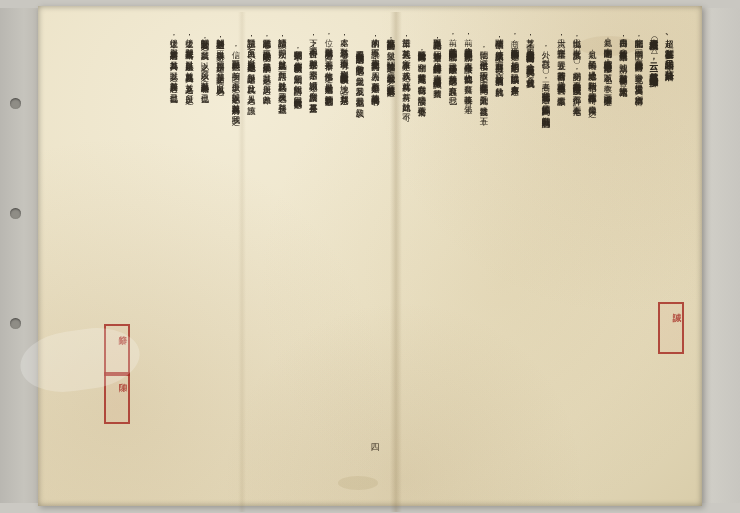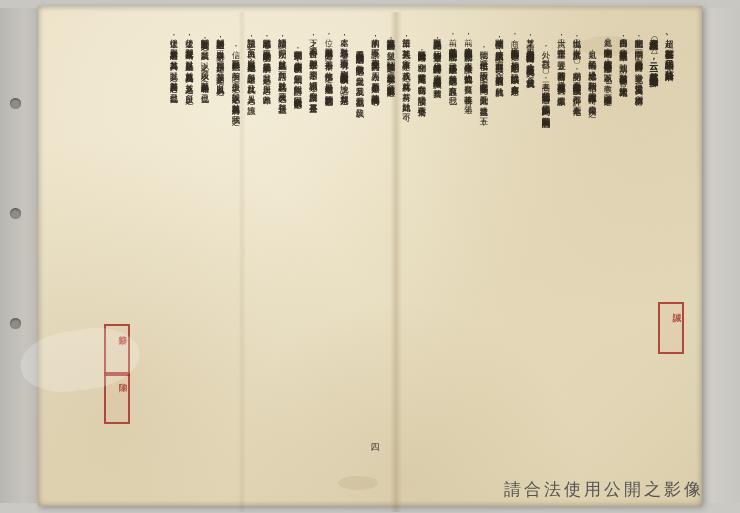--- a/index.html
+++ b/index.html
@@ -248,14 +248,13 @@
 
     <div class="seal s1">陳誠</div>
     <div class="seal s2">辭修</div>
     <div class="seal s3">陳印</div>
 
     <div class="page-num">四</div>
   </div>
 
   <div class="tape"></div>
 
-  <div class="watermark">請合法使用公開之影像</div>
 </div>
 
 </body></html>

